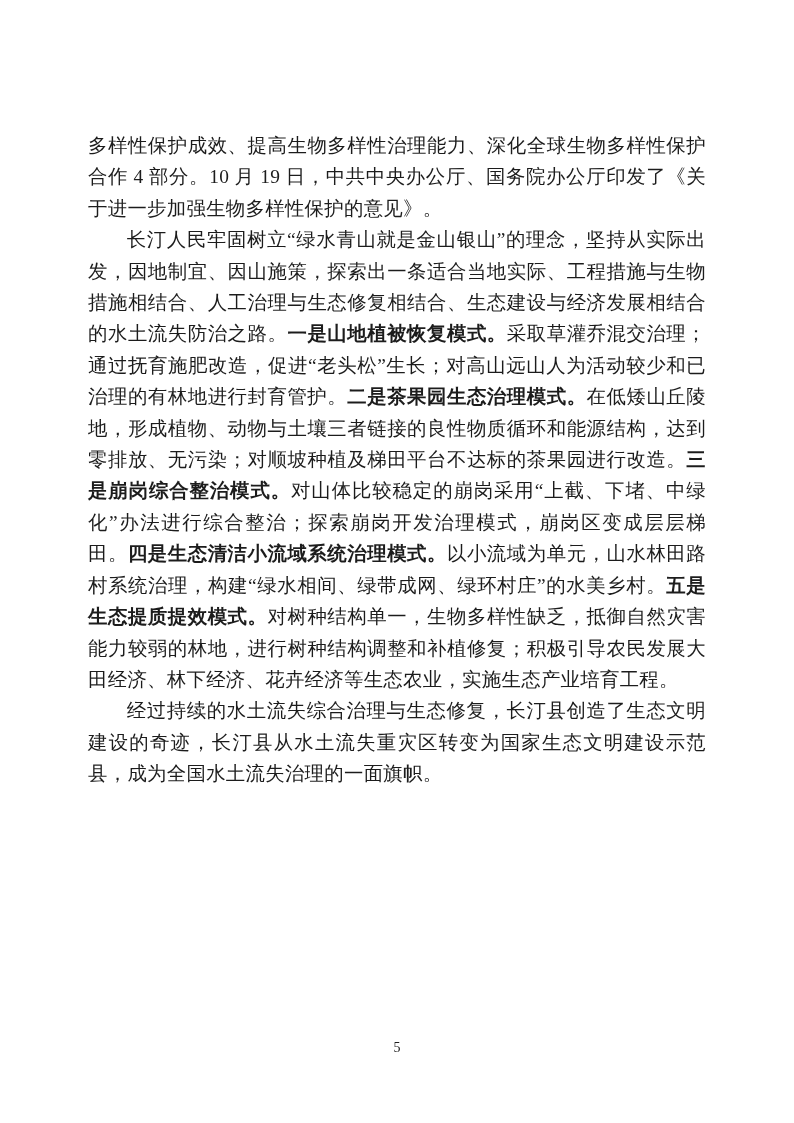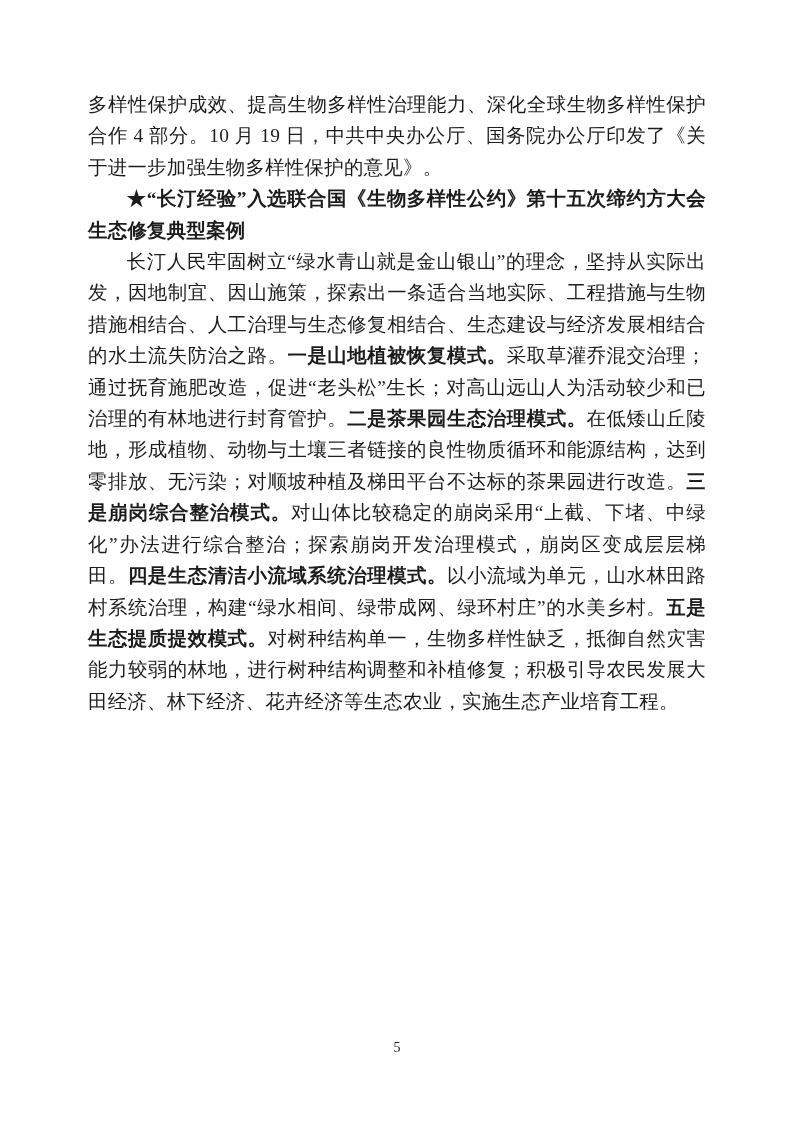--- a/index.html
+++ b/index.html
@@ -29,20 +29,21 @@
     margin: 0;
     padding: 0;
     font-size: 19.4px;
     line-height: 31.4px;
     text-indent: 2em;
     letter-spacing: 0.3px;
     word-break: break-all;
   }
   .doc-body p.no-indent {
     text-indent: 0;
+    margin-top: 41px;
   }
   .doc-body span.bold {
     font-weight: bold;
   }
   .page-number {
     position: absolute;
     top: 1038px;
     left: 0;
     width: 100%;
     text-align: center;
@@ -50,17 +51,17 @@
     line-height: 20px;
     color: #1c1c1c;
   }
 </style>
 </head>
 <body>
 
 <div class="page">
   <div class="doc-body">
       <p class="no-indent"><span>多样性保护成效、提高生物多样性治理能力、深化全球生物多样性保护合作 4 部分。10 月 19 日，中共中央办公厅、国务院办公厅印发了《关于进一步加强生物多样性保护的意见》。</span></p>
-      <p><span class="bold">★“长汀经验”入选联合国《生物多样性公约》第十五次缔约方大会生态修复典型案例</span></p>
       <p><span>长汀人民牢固树立“绿水青山就是金山银山”的理念，坚持从实际出发，因地制宜、因山施策，探索出一条适合当地实际、工程措施与生物措施相结合、人工治理与生态修复相结合、生态建设与经济发展相结合的水土流失防治之路。</span><span class="bold">一是山地植被恢复模式。</span><span>采取草灌乔混交治理；通过抚育施肥改造，促进“老头松”生长；对高山远山人为活动较少和已治理的有林地进行封育管护。</span><span class="bold">二是茶果园生态治理模式。</span><span>在低矮山丘陵地，形成植物、动物与土壤三者链接的良性物质循环和能源结构，达到零排放、无污染；对顺坡种植及梯田平台不达标的茶果园进行改造。</span><span class="bold">三是崩岗综合整治模式。</span><span>对山体比较稳定的崩岗采用“上截、下堵、中绿化”办法进行综合整治；探索崩岗开发治理模式，崩岗区变成层层梯田。</span><span class="bold">四是生态清洁小流域系统治理模式。</span><span>以小流域为单元，山水林田路村系统治理，构建“绿水相间、绿带成网、绿环村庄”的水美乡村。</span><span class="bold">五是生态提质提效模式。</span><span>对树种结构单一，生物多样性缺乏，抵御自然灾害能力较弱的林地，进行树种结构调整和补植修复；积极引导农民发展大田经济、林下经济、花卉经济等生态农业，实施生态产业培育工程。</span></p>
+      <p><span>经过持续的水土流失综合治理与生态修复，长汀县创造了生态文明建设的奇迹，长汀县从水土流失重灾区转变为国家生态文明建设示范县，成为全国水土流失治理的一面旗帜。</span></p>
     </div>
   <div class="page-number">5</div>
 </div>
 
 </body></html>

